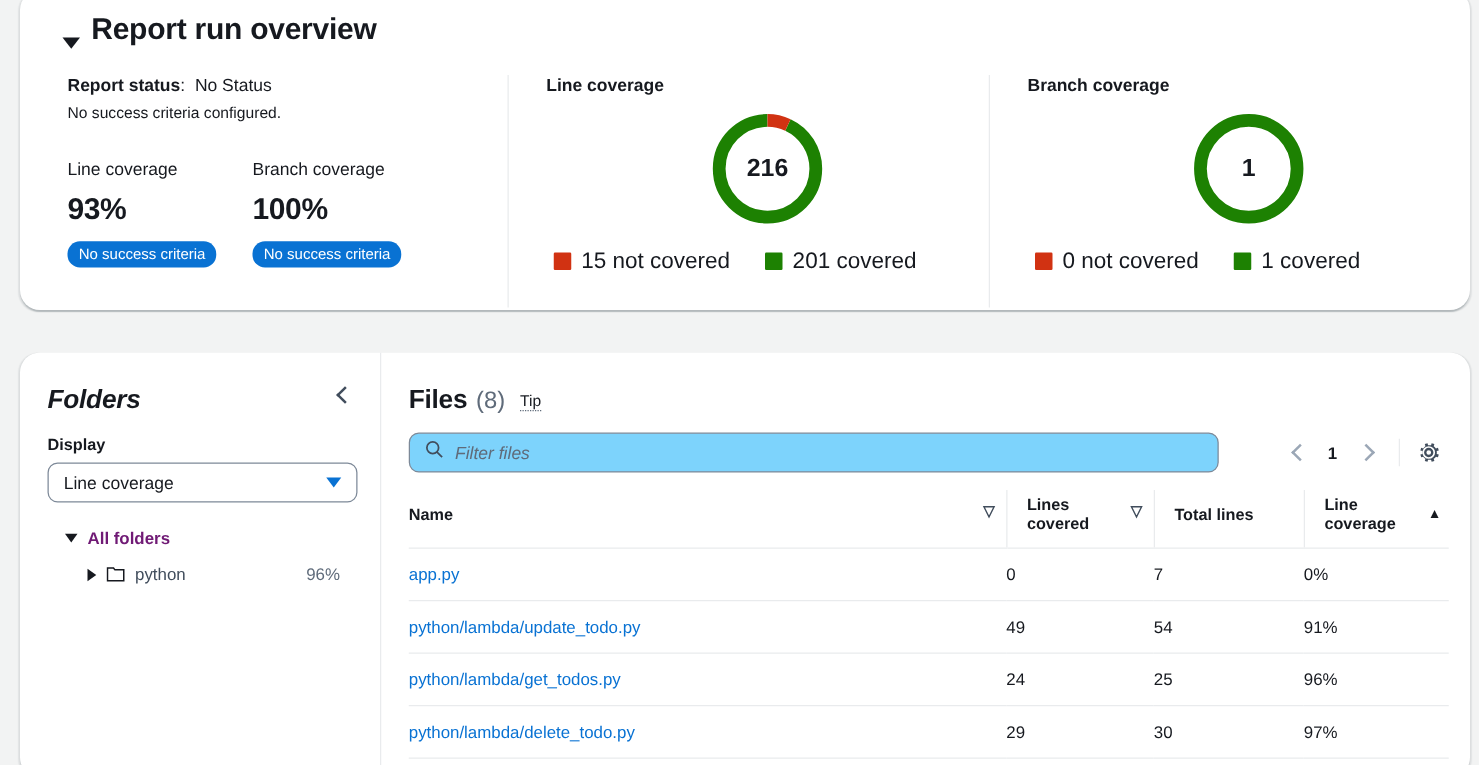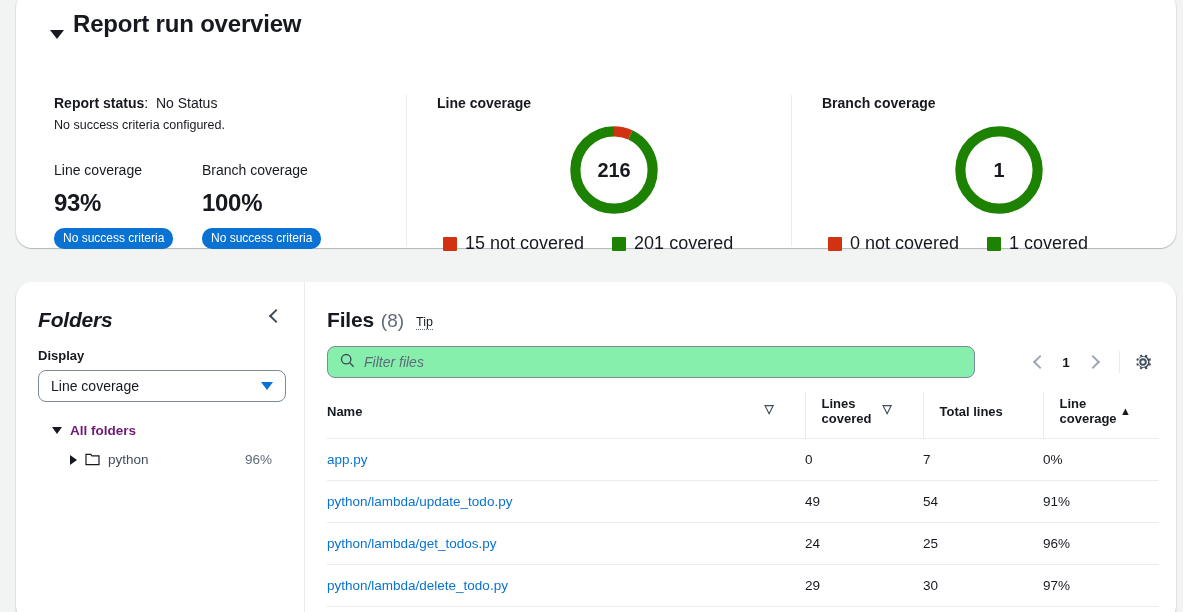--- a/index.html
+++ b/index.html
@@ -40,21 +40,21 @@
   .ov-title {
     font-size: 24px; font-weight: bold; letter-spacing: -.2px;
   }
 
   
   .ov-body {
     display: flex;
     margin-top: 22px;
     height: 186px;
   }
-  .ov-col { position: relative; margin-top: 35px; }
+  .ov-col { position: relative; }
   .ov-col.c1 { width: 390px; padding-left: 38px; }
   .ov-col.c2 { width: 385px; padding-left: 30px; border-left: 1px solid #e9ebed; }
   .ov-col.c3 { width: 385px; padding-left: 30px; border-left: 1px solid #e9ebed; }
 
   .status-line { font-size: 14px; }
   .status-line .lbl { font-weight: bold; }
   .status-sub { font-size: 12.5px; margin-top: 7px; color: #16191f; }
 
   .metrics { display: flex; margin-top: 30px; }
   .metric { width: 148px; }
@@ -163,21 +163,21 @@
     position: relative; top: -1px;
   }
 
   .files-toolbar { display: flex; align-items: center; margin-top: 14px; }
   .search-box {
     width: 648px; height: 32px;
     border: 1px solid #7d8998;
     border-radius: 8px;
     display: flex; align-items: center;
     gap: 9px; padding: 0 12px;
-    background: #86efac;
+    background: #7dd3fc;
   }
   .search-ph { font-size: 14px; color: #5f6b7a; font-style: italic; }
   .pager { display: flex; align-items: center; margin-left: auto; gap: 2px; }
   .pg-arrow { width: 26px; height: 26px; position: relative; cursor: pointer; }
   .pg-arrow::before {
     content: ""; position: absolute; left: 9px; top: 8px;
     width: 8px; height: 8px;
     border-right: 2px solid #9ba7b6; border-top: 2px solid #9ba7b6;
   }
   .pg-arrow.prev::before { transform: rotate(-135deg); left: 10px; }
@@ -188,21 +188,21 @@
 
   
   table.files-table { width: 100%; border-collapse: collapse; margin-top: 14px; table-layout: fixed; }
   table.files-table th {
     font-size: 13px; font-weight: bold; color: #16191f;
     text-align: left; vertical-align: middle;
     padding: 4px 0 12px 0;
     border-bottom: 1px solid #e9ebed;
     height: 44px;
   }
-  .th-inner { display: flex; align-items: center; justify-content: space-between; padding-right: 28px; }
+  .th-inner { display: flex; align-items: center; justify-content: space-between; padding-right: 6px; }
   .th-inner.pad-l { padding-left: 16px; }
   .th-txt { line-height: 15px; }
   .col-sep { border-left: 1px solid #e9ebed; }
   .sort-hollow {
     width: 0; height: 0;
     border-left: 6px solid transparent;
     border-right: 6px solid transparent;
     border-top: 8px solid transparent;
     position: relative;
   }

